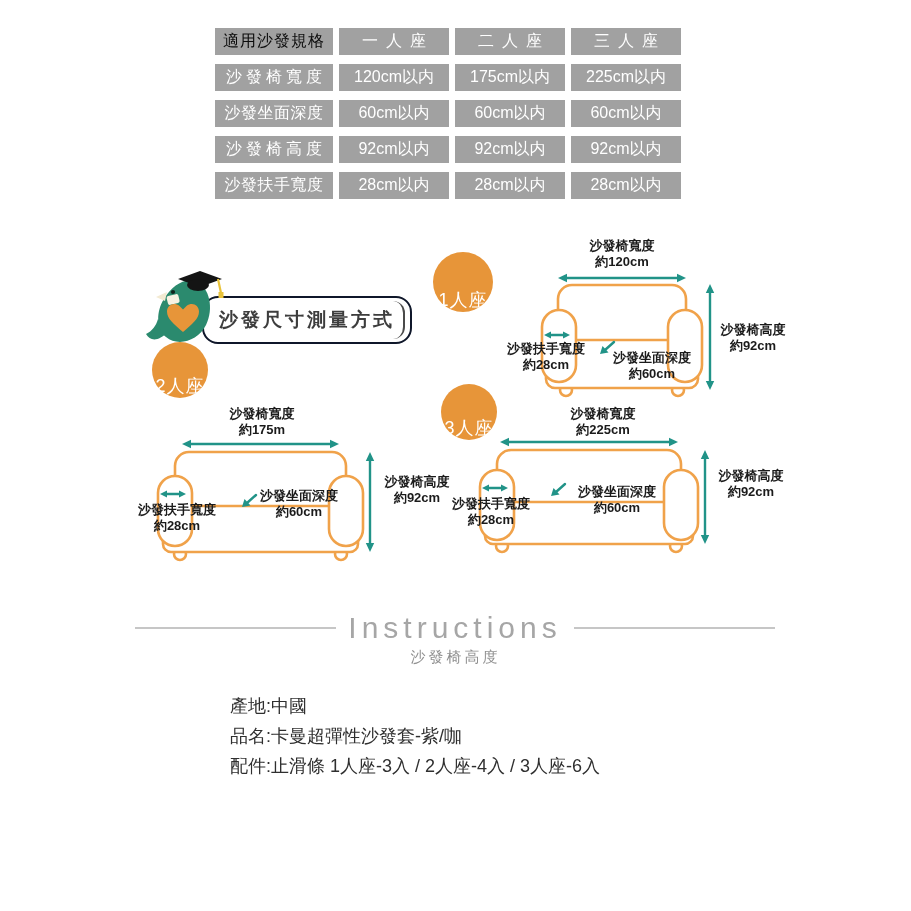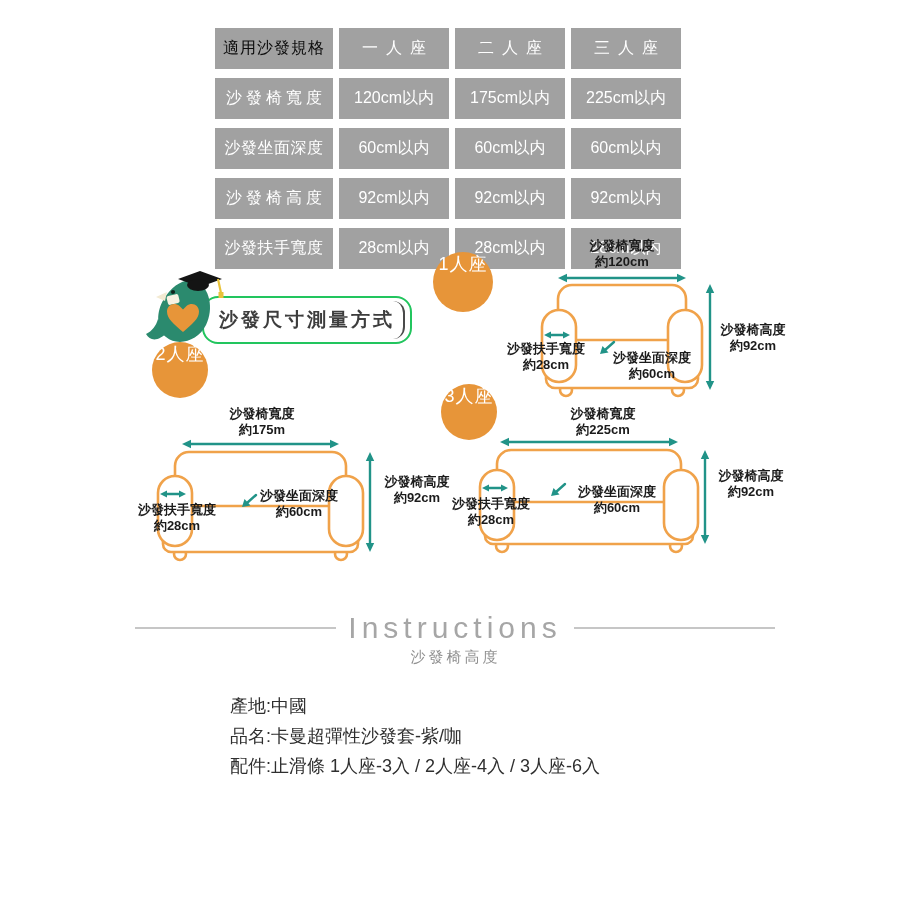--- a/index.html
+++ b/index.html
@@ -2,36 +2,36 @@
 <html><head>
 <meta charset="utf-8">
 <style>
   html,body{margin:0;padding:0;background:#fff;}
   .page{position:relative;width:911px;height:911px;background:#ffffff;overflow:hidden;
         font-family:"Liberation Sans","DejaVu Sans",sans-serif;color:#222;}
 
   
   .spec-table{position:absolute;left:215px;top:28px;display:grid;
               grid-template-columns:118px 110px 110px 110px;column-gap:6px;row-gap:9px;}
-  .cell{height:41px;display:flex;align-items:center;justify-content:center;
+  .cell{height:27px;display:flex;align-items:center;justify-content:center;
         background:#a1a1a1;color:#ffffff;font-size:16px;white-space:nowrap;}
   .cell.corner{color:#0c0c0c;letter-spacing:1px;}
   .cell.head{letter-spacing:8px;padding-left:8px;}
   .cell.rlabel-sp{letter-spacing:4px;padding-left:4px;}
   .cell.rlabel{letter-spacing:0.5px;}
 
   
   .banner{position:absolute;left:202px;top:296px;width:206px;height:44px;background:#fff;
-          border:2px solid #22c55e;border-radius:16px;display:flex;align-items:center;
+          border:2px solid #0f172a;border-radius:16px;display:flex;align-items:center;
           justify-content:center;font-size:19px;font-weight:bold;letter-spacing:3px;color:#3d3d3d;z-index:1;}
   .banner::after{content:"";position:absolute;right:5px;top:3px;bottom:3px;width:12px;
           border-right:2px solid #4a4a4a;border-radius:0 12px 12px 0;}
   .mascot{position:absolute;left:144px;top:266px;width:80px;height:94px;z-index:2;}
   .badge{position:absolute;border-radius:50%;background:#e79539;color:#fff;display:flex;
-         align-items:flex-start;justify-content:center;font-size:18px;letter-spacing:1px;z-index:3;}
+         align-items:flex-end;justify-content:center;font-size:18px;letter-spacing:1px;z-index:3;}
   .badge.b1{left:433px;top:252px;width:60px;height:60px;}
   .badge.b2{left:152px;top:342px;width:56px;height:56px;}
   .badge.b3{left:441px;top:384px;width:56px;height:56px;}
 
   
   .diagram{position:absolute;}
   .diagram svg{position:absolute;left:0;top:0;}
   .dlabel{position:absolute;text-align:center;font-size:13px;font-weight:bold;color:#1b1b1b;
           line-height:1.25;white-space:nowrap;z-index:2;}
   .sofa{stroke:#f0a24a;stroke-width:2.6;fill:#ffffff;stroke-linejoin:round;stroke-linecap:round;}

